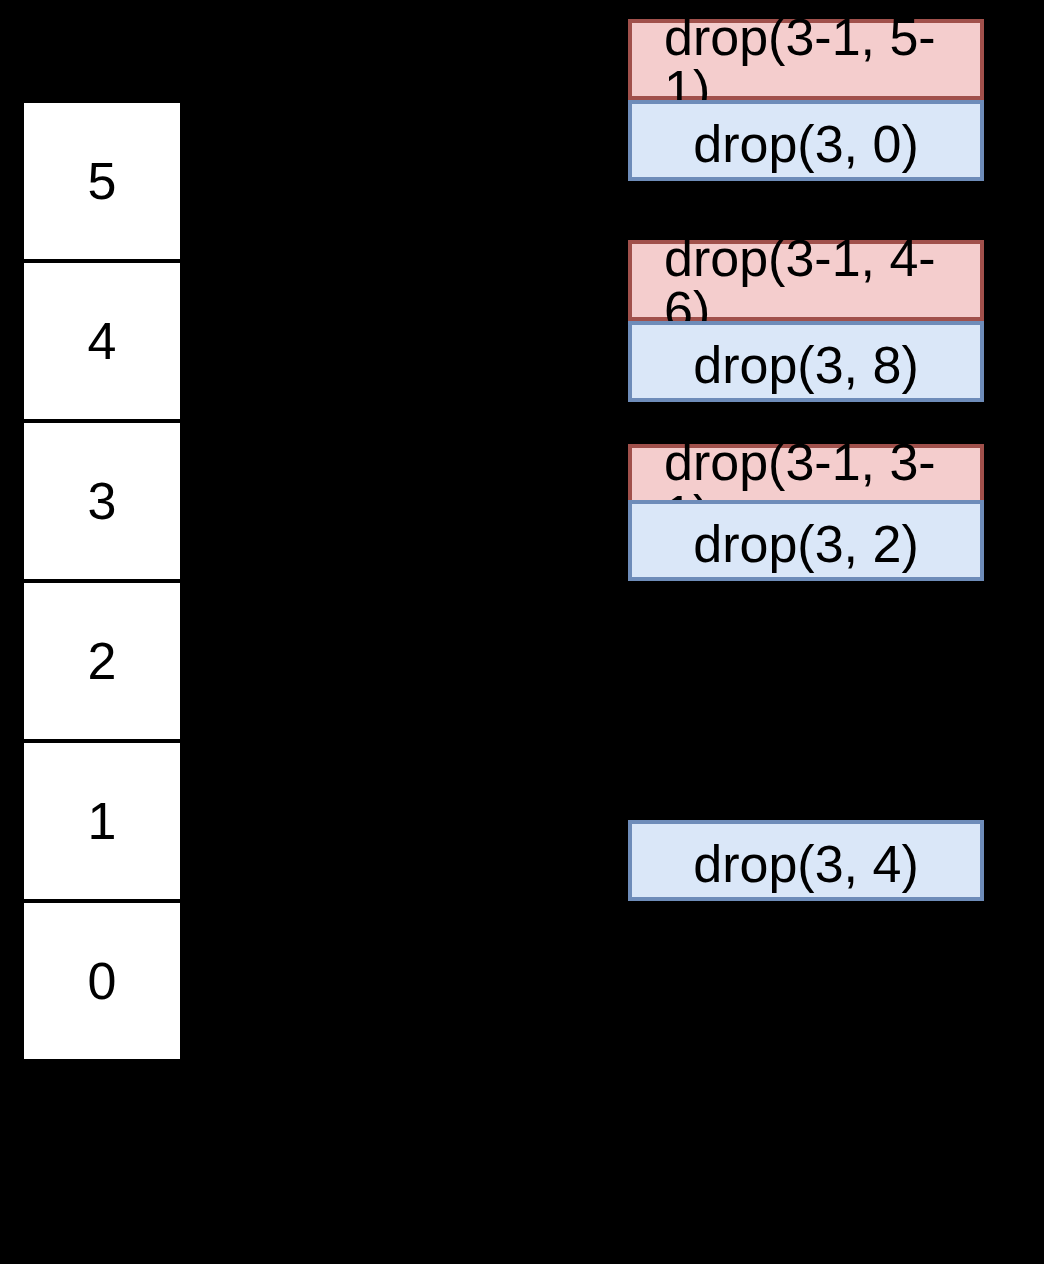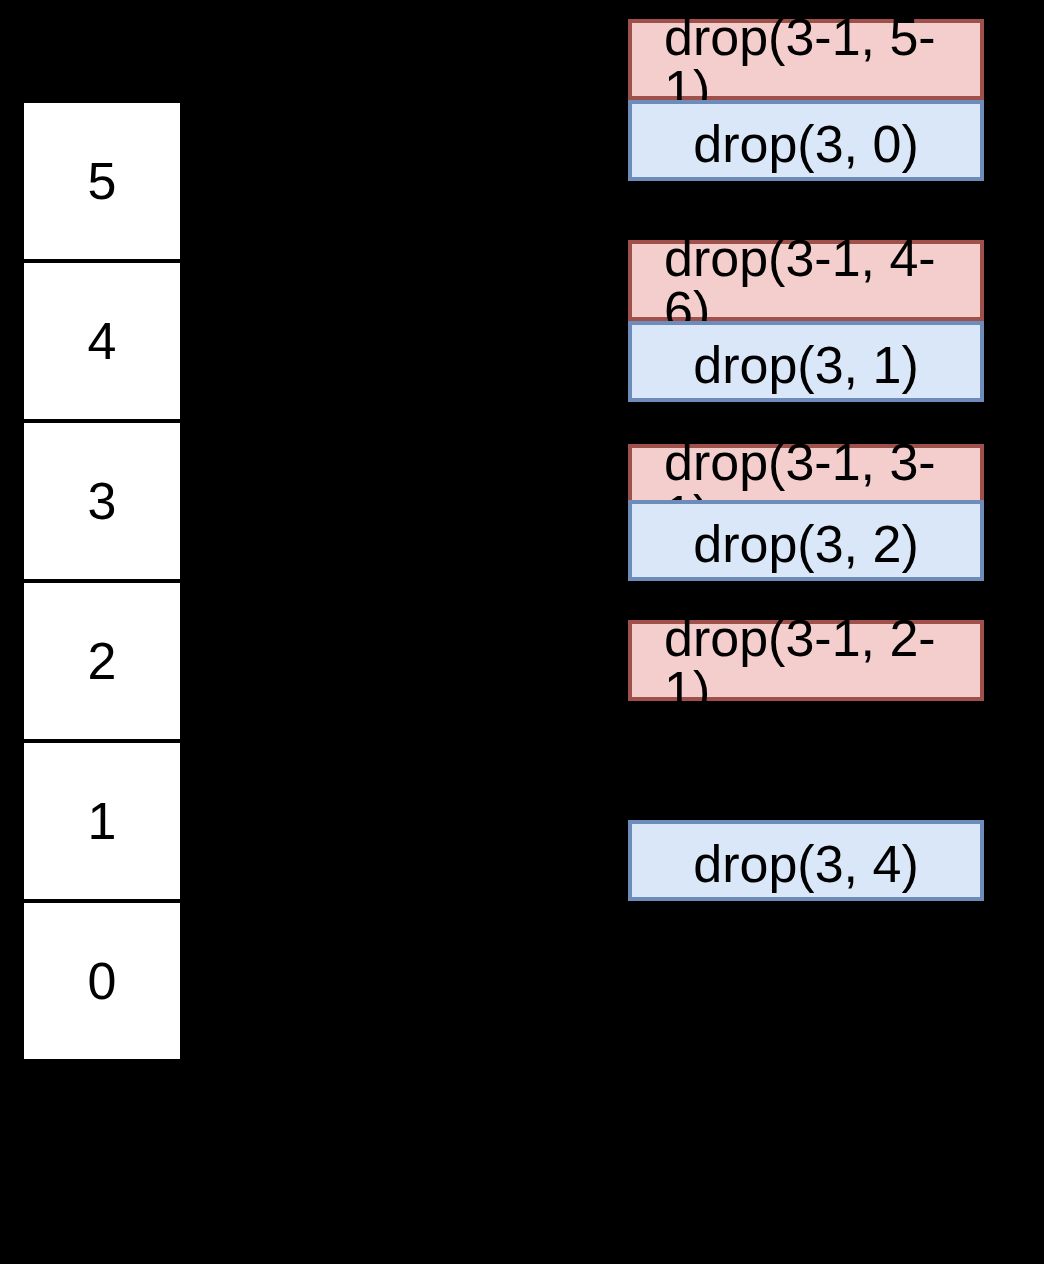--- a/index.html
+++ b/index.html
@@ -84,31 +84,28 @@
     <span>drop(3-1, 5-1)</span>
   </div>
   <div class="call-box plain" style="top:100px">
     <span>drop(3, 0)</span>
   </div>
 
   <div class="call-box expanded" style="top:240px">
     <span>drop(3-1, 4-6)</span>
   </div>
   <div class="call-box plain" style="top:321px">
-    <span>drop(3, 1)</span>
+    <span>drop(3, 8)</span>
   </div>
 
   <div class="call-box expanded" style="top:444px">
     <span>drop(3-1, 3-1)</span>
   </div>
   <div class="call-box plain" style="top:500px">
     <span>drop(3, 2)</span>
   </div>
 
-  <div class="call-box expanded" style="top:620px">
-    <span>drop(3-1, 2-1)</span>
-  </div>
 
   <div class="call-box plain" style="top:820px">
     <span>drop(3, 4)</span>
   </div>
 
 </div>
 
 </body></html>

